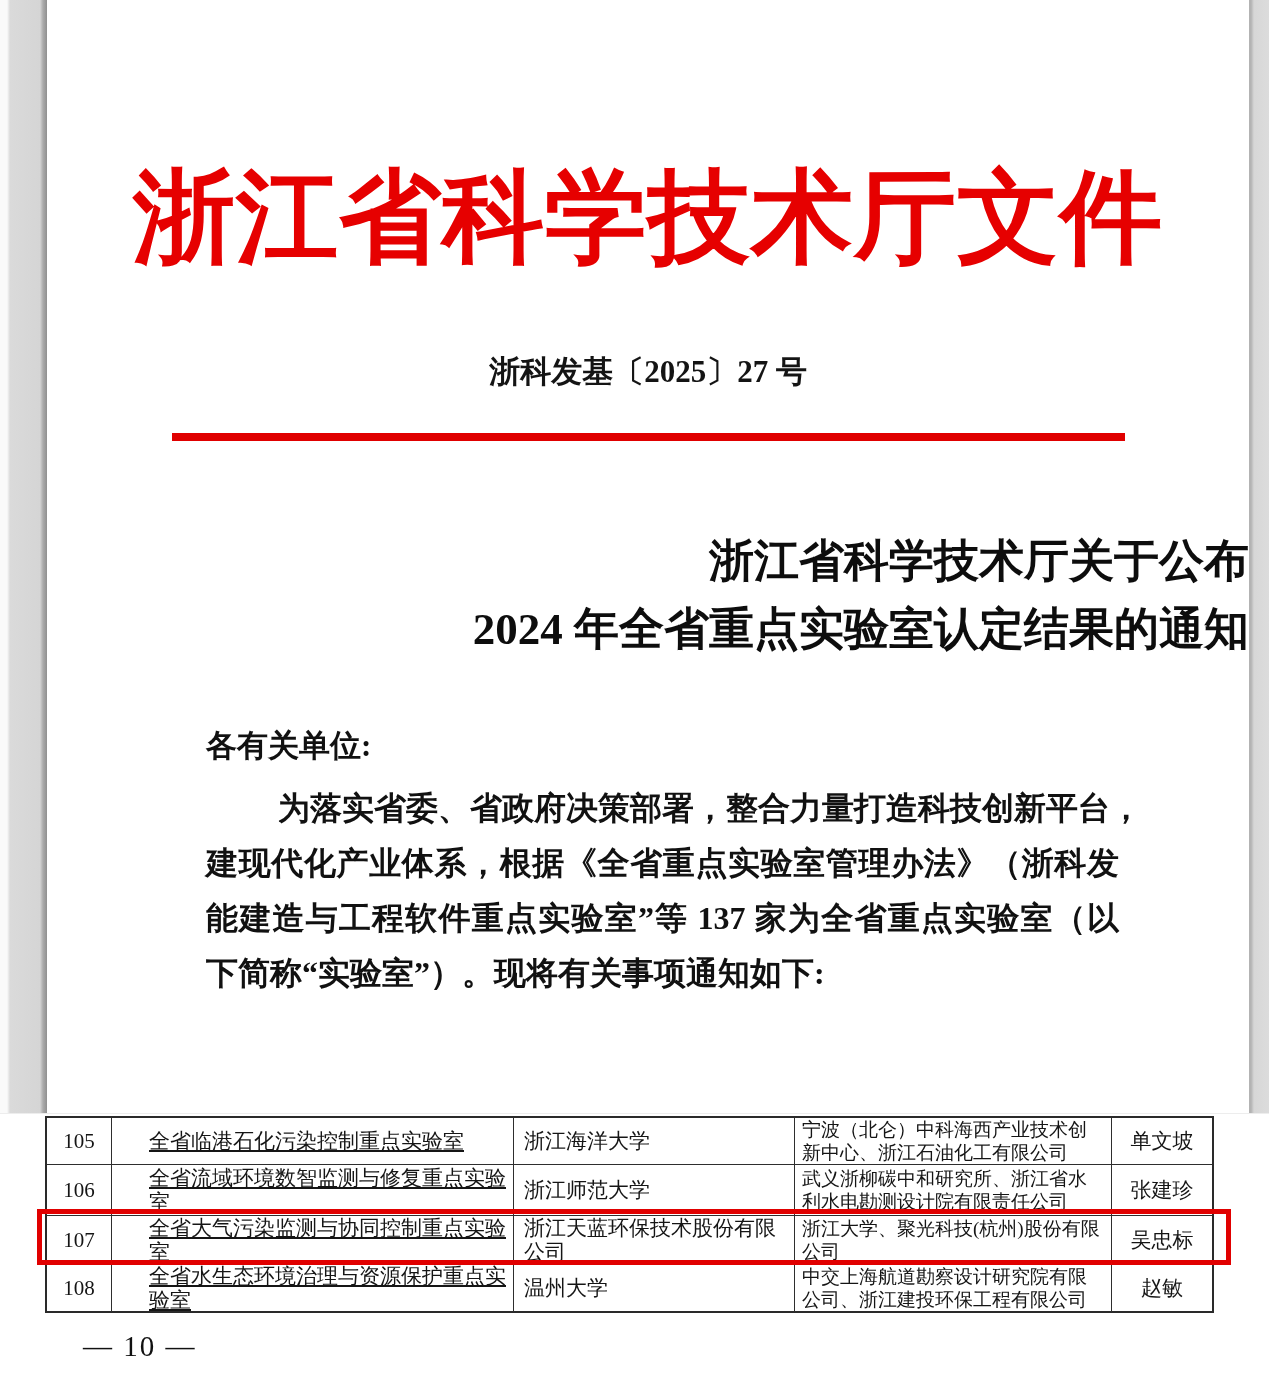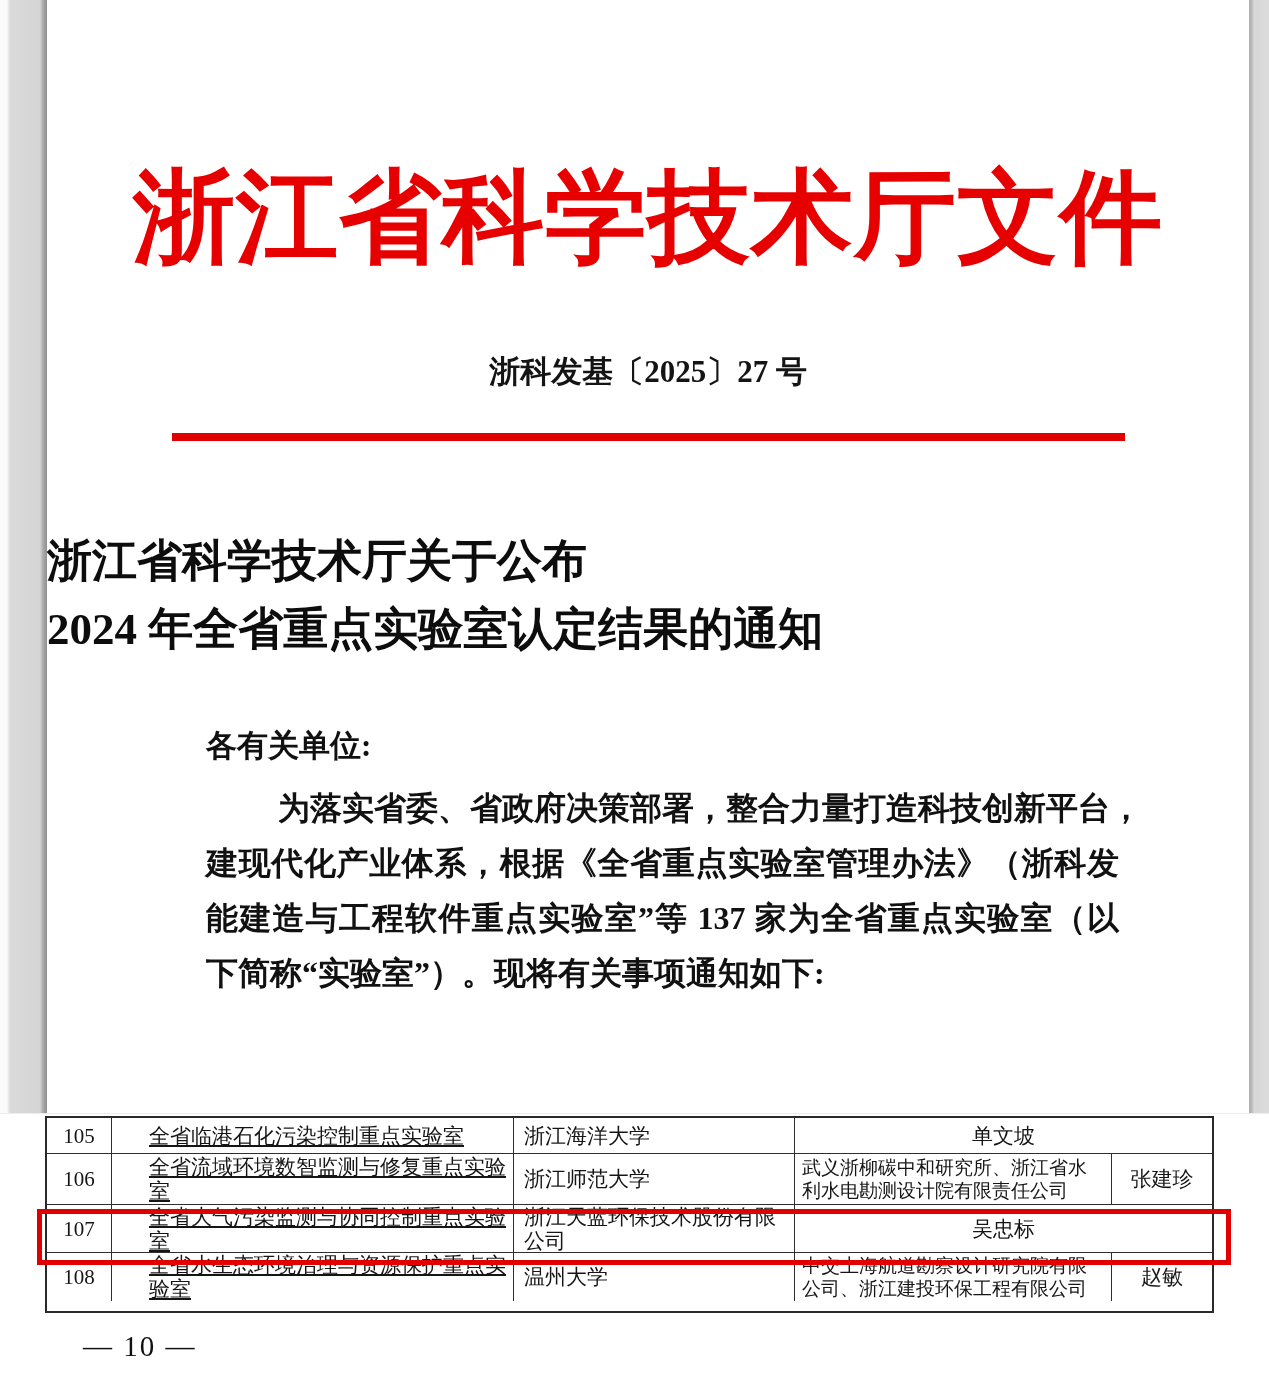--- a/index.html
+++ b/index.html
@@ -23,21 +23,21 @@
     text-align:center;font-size:102px;line-height:130px;font-weight:bold;
     letter-spacing:1px;white-space:nowrap;color:#e60000;
   }
   .doc-number{
     position:absolute;left:47px;top:352px;width:1202px;
     text-align:center;font-size:31px;line-height:40px;color:#141414;font-weight:bold;
   }
   .red-rule{position:absolute;left:172px;top:433px;width:953px;height:8px;background:#e00000;}
   .notice-title{
     position:absolute;left:47px;top:527px;width:1202px;
-    text-align:left;font-weight:bold;color:#0d0d0d;
+    text-align:right;font-weight:bold;color:#0d0d0d;
     font-size:45px;line-height:68px;
   }
   .salutation{
     position:absolute;left:206px;top:726px;width:900px;
     font-size:31px;line-height:40px;color:#111;font-weight:bold;
   }
   .body-block{position:absolute;left:206px;top:781px;width:913px;color:#111;}
   .body-line{
     width:913px;height:55px;line-height:55px;font-size:32px;font-weight:bold;
     text-align:justify;text-align-last:justify;white-space:nowrap;box-sizing:border-box;
@@ -45,21 +45,21 @@
   .body-line.indent{padding-left:72px;}
   .body-line.last{text-align:left;text-align-last:left;}
   
   .bottom{position:absolute;left:0;top:1113px;width:1269px;height:273px;background:#fff;border-top:1px solid #ededed;}
   .tbl{
     position:absolute;left:45px;top:2px;width:1169px;height:197px;
     border:2px solid #2a2a2a;box-sizing:border-box;background:#fff;color:#151515;
   }
   .t-row{display:flex;box-sizing:border-box;border-bottom:1px solid #2e2e2e;}
   .t-row:last-child{border-bottom:none;}
-  .t-row.r1{height:36px;justify-content:center;}
+  .t-row.r1{height:47px;justify-content:center;}
   .t-row.r2{height:51px;}
   .t-row.r3{height:48px;}
   .t-row.r4{height:48px;}
   .cell{
     box-sizing:border-box;border-right:1px solid #2e2e2e;
     display:flex;align-items:center;font-size:21px;line-height:24px;
   }
   .cell.c1{width:65px;justify-content:center;}
   .cell.c2{width:402px;padding-left:37px;text-decoration:underline;}
   .cell.c3{width:281px;padding-left:10px;}
@@ -102,33 +102,35 @@
   </div>
 </div>
 
 <div class="bottom">
 
   <div class="tbl">
     <div class="t-row r1">
       <div class="cell c1">105</div>
       <div class="cell c2">全省临港石化污染控制重点实验室</div>
       <div class="cell c3">浙江海洋大学</div>
+      <div class="cell c4">宁波（北仑）中科海西产业技术创新中心、浙江石油化工有限公司</div>
       <div class="cell c5">单文坡</div>
     </div>
     <div class="t-row r2">
       <div class="cell c1">106</div>
       <div class="cell c2">全省流域环境数智监测与修复重点实验室</div>
       <div class="cell c3">浙江师范大学</div>
       <div class="cell c4">武义浙柳碳中和研究所、浙江省水利水电勘测设计院有限责任公司</div>
       <div class="cell c5">张建珍</div>
     </div>
     <div class="t-row r3">
       <div class="cell c1">107</div>
       <div class="cell c2">全省大气污染监测与协同控制重点实验室</div>
       <div class="cell c3">浙江天蓝环保技术股份有限公司</div>
+      <div class="cell c4">浙江大学、聚光科技(杭州)股份有限公司</div>
       <div class="cell c5">吴忠标</div>
     </div>
     <div class="t-row r4">
       <div class="cell c1">108</div>
       <div class="cell c2">全省水生态环境治理与资源保护重点实验室</div>
       <div class="cell c3">温州大学</div>
       <div class="cell c4">中交上海航道勘察设计研究院有限公司、浙江建投环保工程有限公司</div>
       <div class="cell c5">赵敏</div>
     </div>
   </div>

